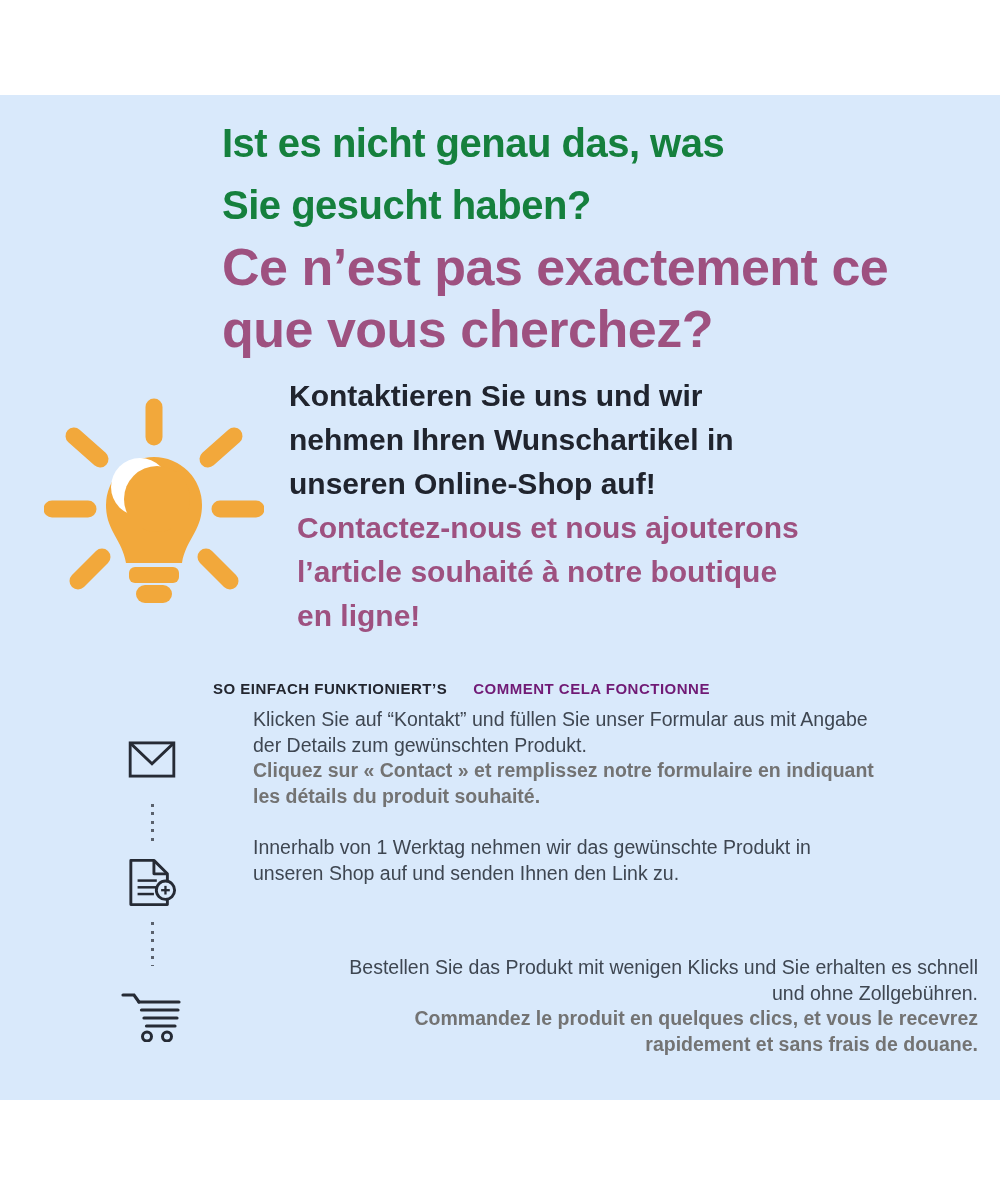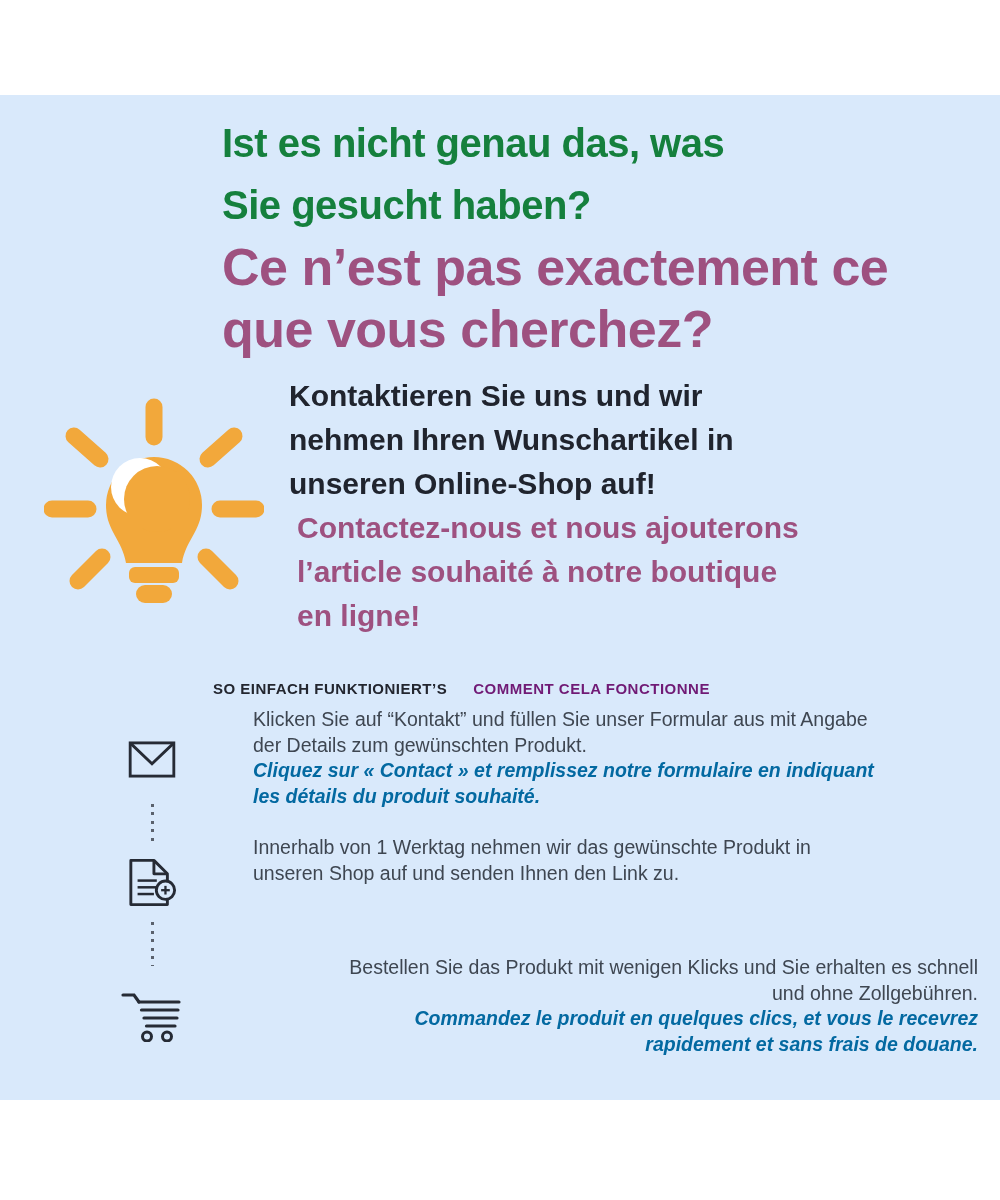--- a/index.html
+++ b/index.html
@@ -52,22 +52,21 @@
   .step { position: absolute; left: 213px; width: 725px; margin-left: 40px; }
   .step-1 { top: 707px; }
   .step-2 { top: 835px; }
   .step-3 { top: 955px; text-align: right; }
   .step .de {
     font-size: 19.5px; line-height: 25.5px; font-weight: 400;
     color: #3e4651;
   }
   .step .fr {
     font-size: 19.5px; line-height: 25.5px; font-weight: 700;
-    color: #0369a1;
-    font-style: italic;
+    color: #737373;
   }
 
   .step-icon { position: absolute; }
   .icon-envelope { left: 128px; top: 741px; width: 48px; height: 37px; }
   .icon-document { left: 127px; top: 858px; width: 50px; height: 49px; }
   .icon-cart     { left: 120px; top: 988px; width: 62px; height: 54px; }
 
   .connector {
     position: absolute; width: 3px; left: 151px;
     background: repeating-linear-gradient(to bottom, #5a616c 0 3px, rgba(0,0,0,0) 3px 8.5px);

